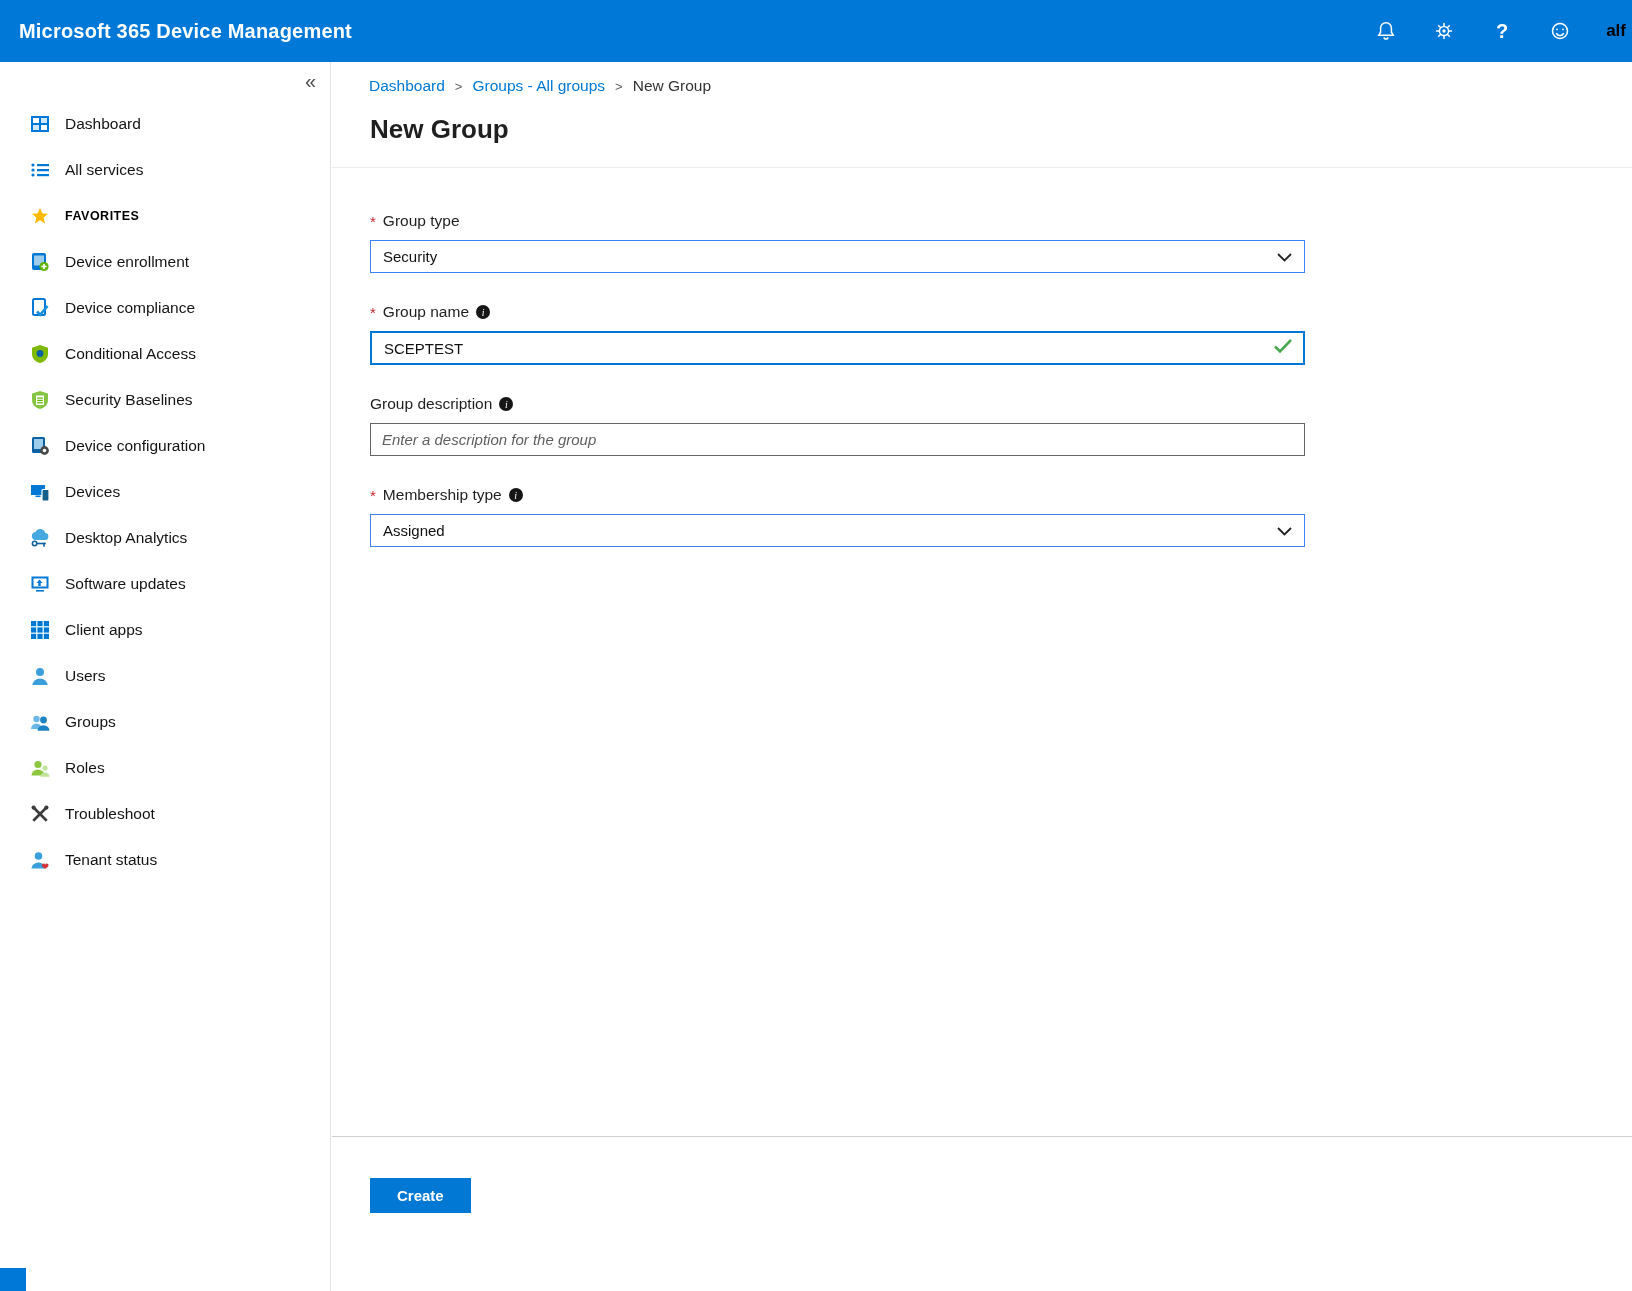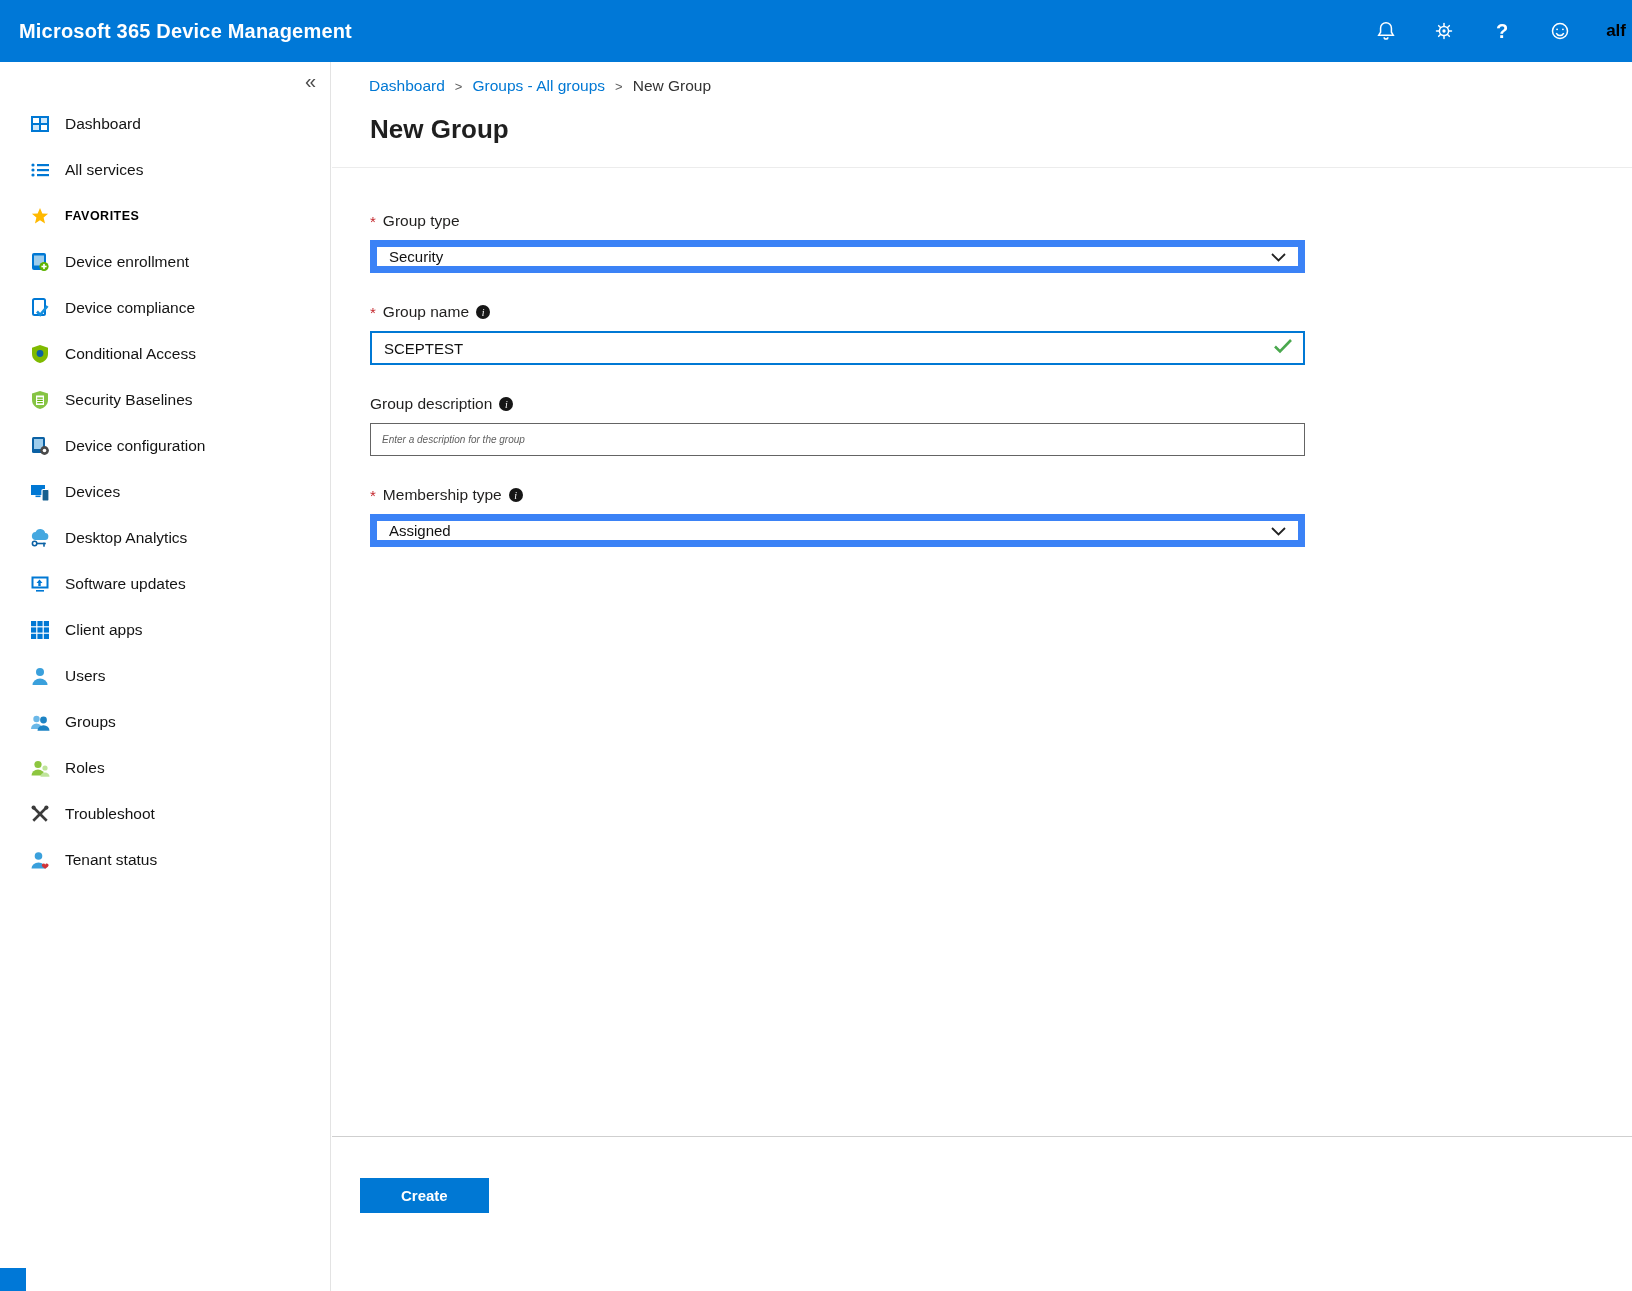--- a/index.html
+++ b/index.html
@@ -41,38 +41,38 @@
   .header-divider { border-bottom:1px solid #ececec; margin-top:22px; }
 
   .form { margin:42px 0 0 38px; width:935px; }
   .field-label { display:flex; align-items:center; gap:7px; font-size:15.5px; color:#201f1e;
                  height:22px; margin-bottom:8px; }
   .asterisk { color:#c4262c; font-size:15px; }
   .info-icon { width:14px; height:14px; border-radius:50%; background:#161616; color:#fff;
                font-size:10px; font-style:italic; font-family:"Liberation Serif",serif;
                display:inline-flex; align-items:center; justify-content:center; cursor:pointer; }
   .field { margin-bottom:28px; }
-  .dropdown { height:33px; border:7px solid #3b82f6; background:#fff; display:flex; align-items:center;
+  .dropdown { height:33px; border:1px solid #3b82f6; background:#fff; display:flex; align-items:center;
               justify-content:space-between; padding:0 12px; font-size:15px; color:#111; cursor:pointer;text-align:right; }
   .name-field { height:34px; border:2px solid #0078d4; display:flex; align-items:center; padding:8px 10px; }
   .name-field input { border:none; outline:none; flex:1; font-size:15px; color:#111;
                       font-family:inherit; background:transparent; }
-  .desc-field input { width:100%; height:33px; border:1px solid #646464; padding:0 11px; font-size:10px;
+  .desc-field input { width:100%; height:33px; border:1px solid #646464; padding:0 11px; font-size:15px;
                       color:#111; font-family:inherit; outline:none; }
   .desc-field input::placeholder { color:#5f5f5f; font-style:italic; opacity:1; }
 
   .list-rows { margin-top:22px; }
   .list-row { border-top:2px solid #242424; height:87px; padding:19px 10px 0 14px; position:relative; cursor:pointer; }
   .list-row-label { font-size:15.5px; color:#333; }
   .row-chevron { position:absolute; right:6px; top:32px; }
   .list-end { border-top:2px solid #242424; height:0; }
 
   .bottom-divider { position:absolute; left:0; right:0; top:1074px; border-top:1px solid #cfcfcf; }
-  .create-btn { position:absolute; left:28px; top:1116px; background:#0078d4; color:#fff; border:none;
-                font-size:15px; font-weight:bold; padding:9px 41px; cursor:pointer; font-family:inherit; }
+  .create-btn { position:absolute; left:38px; top:1116px; background:#0078d4; color:#fff; border:none;
+                font-size:15px; font-weight:bold; padding:9px 27px; cursor:pointer; font-family:inherit; }
 
   .corner-accent { position:absolute; left:0; bottom:0; width:26px; height:23px; background:#0078d7; z-index:20; }
 </style>
 </head>
 <body>
 
 <div class="topbar">
   <div class="topbar-title">Microsoft 365 Device Management</div>
   <div class="topbar-right">
     <div class="tb-icon">

